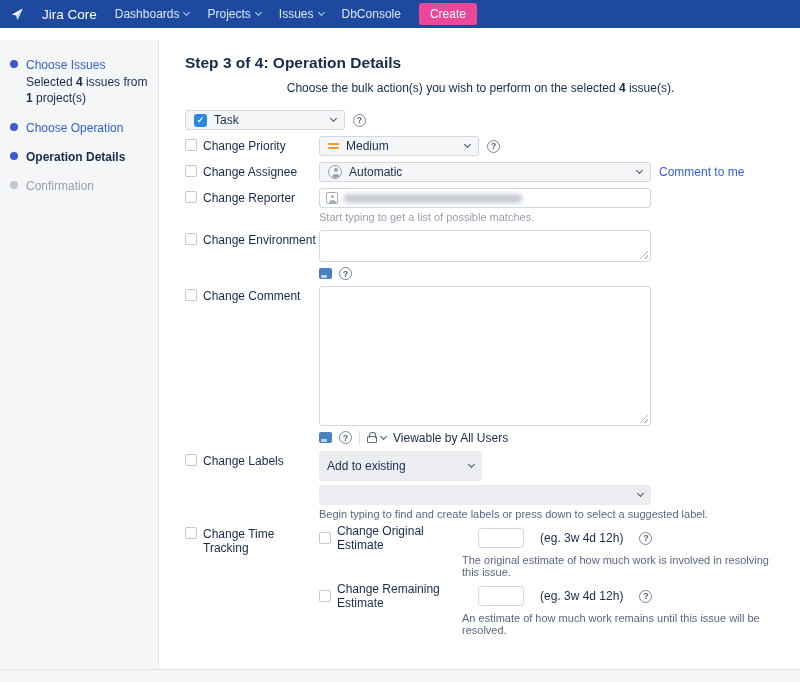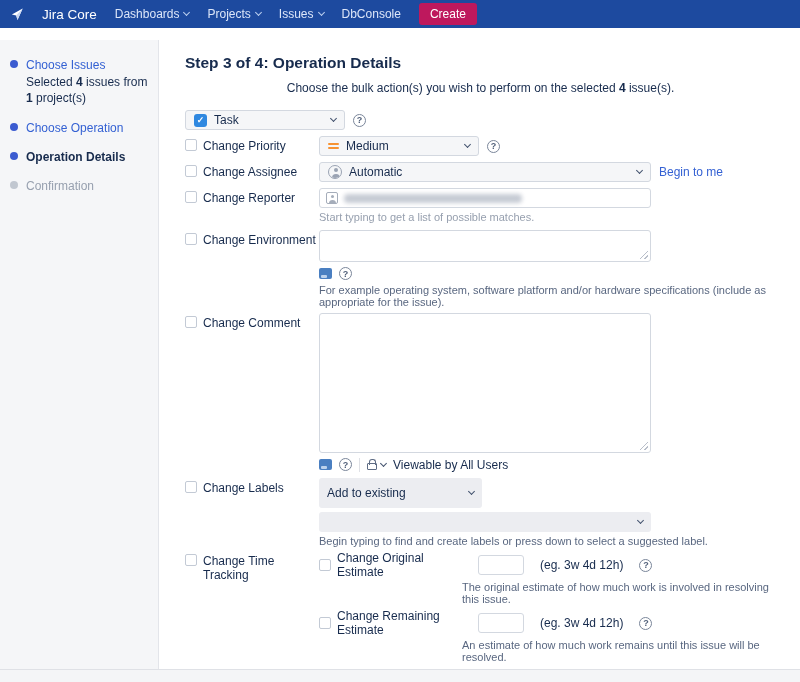--- a/index.html
+++ b/index.html
@@ -13,21 +13,21 @@
   .navbar {
     height:28px; background:#1d4a9f; display:flex; align-items:center;
     padding:0 10px; color:#fff;
   }
   .brand { display:flex; align-items:center; gap:17px; font-size:13.5px; font-weight:500; margin-right:18px; }
   .brand svg { display:block; }
   .nav-item { display:flex; align-items:center; gap:5px; color:#dce6f9; font-size:12px; margin-right:18px; cursor:pointer; }
   .chev { width:5px; height:5px; border-right:1.5px solid #42526e; border-bottom:1.5px solid #42526e; transform:rotate(45deg); margin-top:-3px; }
   .chev.light { border-color:#bcd0f0; }
   .create-btn {
-    background:#be185d; color:#fff; border:none; border-radius:3px;
+    background:#ec4899; color:#fff; border:none; border-radius:3px;
     padding:4px 11px; font-size:12px; font-family:inherit; cursor:pointer;
   }
   
   .content-row { display:flex; margin-top:12px; height:629px; }
   .sidebar {
     width:159px; flex:none; background:#f5f6f8; border-right:1px solid #e3e5ea;
     padding:17px 10px 0 10px;
   }
   .steps { list-style:none; margin:0; padding:0; }
   .step { position:relative; padding-left:16px; margin-bottom:13px; line-height:1.35; }
@@ -193,21 +193,21 @@
       <div class="row-label">
         <span class="checkbox"></span>
         <span>Change Assignee</span>
       </div>
       <div class="row-field field-line">
         <div class="select w332">
           <span class="icon-avatar"></span>
           <span>Automatic</span>
           <span class="chev"></span>
         </div>
-        <a class="link">Begin to me</a>
+        <a class="link">Comment to me</a>
       </div>
     </div>
 
     <div class="form-row" style="margin-bottom:7px;">
       <div class="row-label">
         <span class="checkbox"></span>
         <span>Change Reporter</span>
       </div>
       <div class="row-field">
         <div class="input w332">
@@ -224,21 +224,20 @@
         <span>Change Environment</span>
       </div>
       <div class="row-field">
         <div class="textarea w332" style="height:32px;">
           <span class="resize-handle"></span>
         </div>
         <div class="icons-line">
           <span class="icon-wiki"></span>
           <span class="icon-help">?</span>
         </div>
-        <div class="desc">For example operating system, software platform and/or hardware specifications (include as appropriate for the issue).</div>
       </div>
     </div>
 
 
     <div class="form-row" style="margin-bottom:6px;">
       <div class="row-label">
         <span class="checkbox"></span>
         <span>Change Comment</span>
       </div>
       <div class="row-field">

